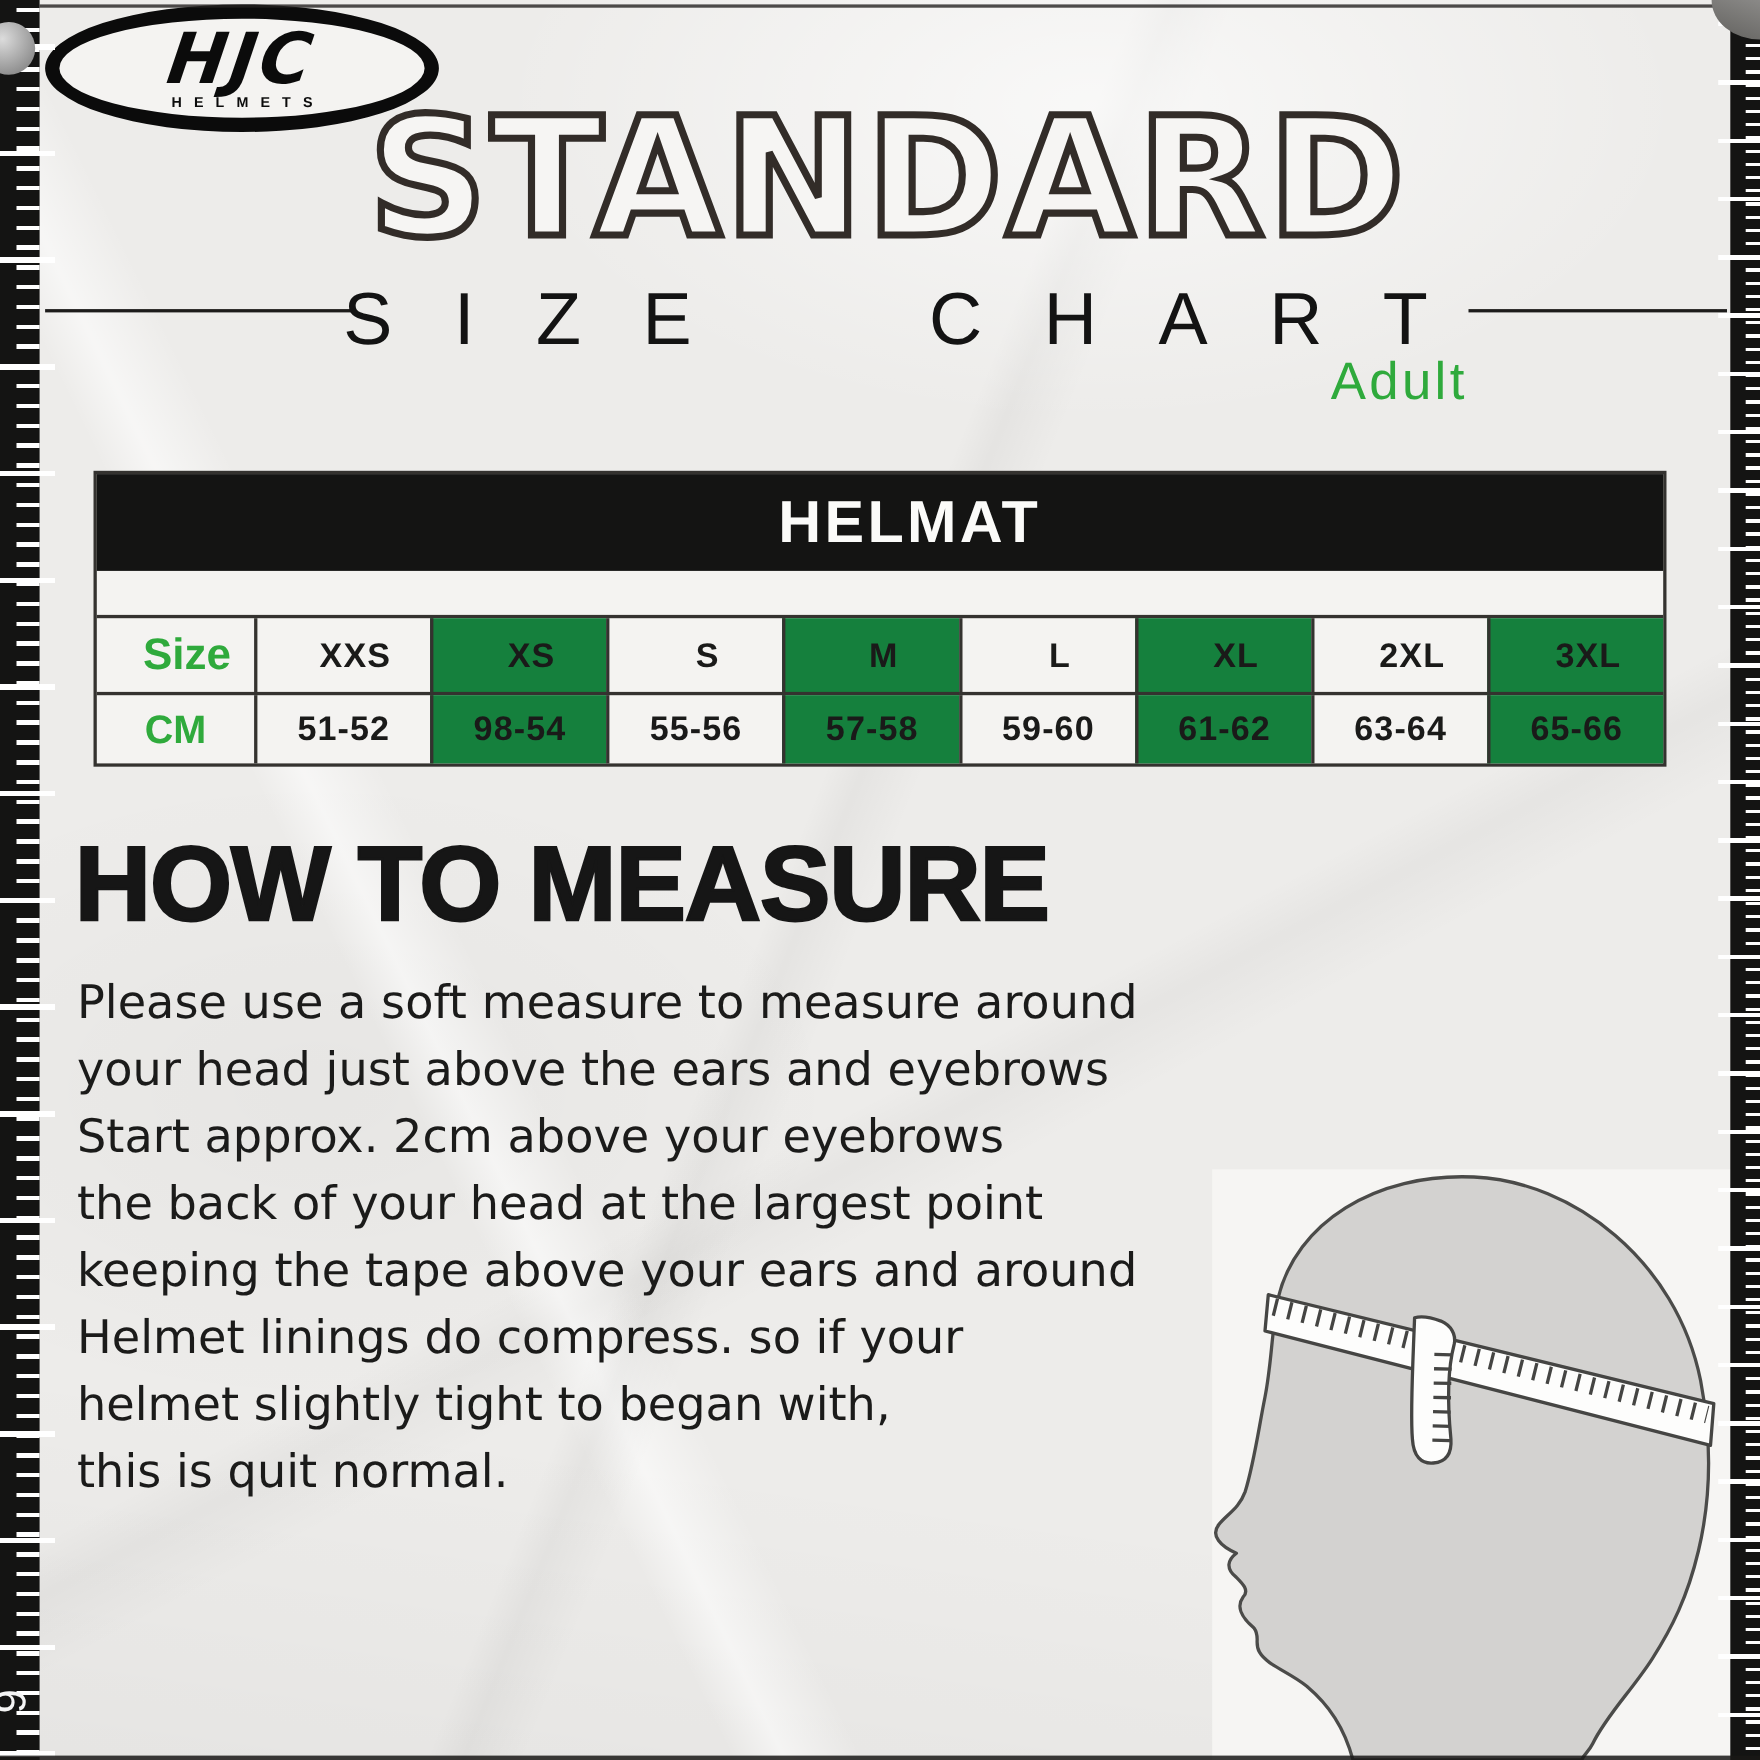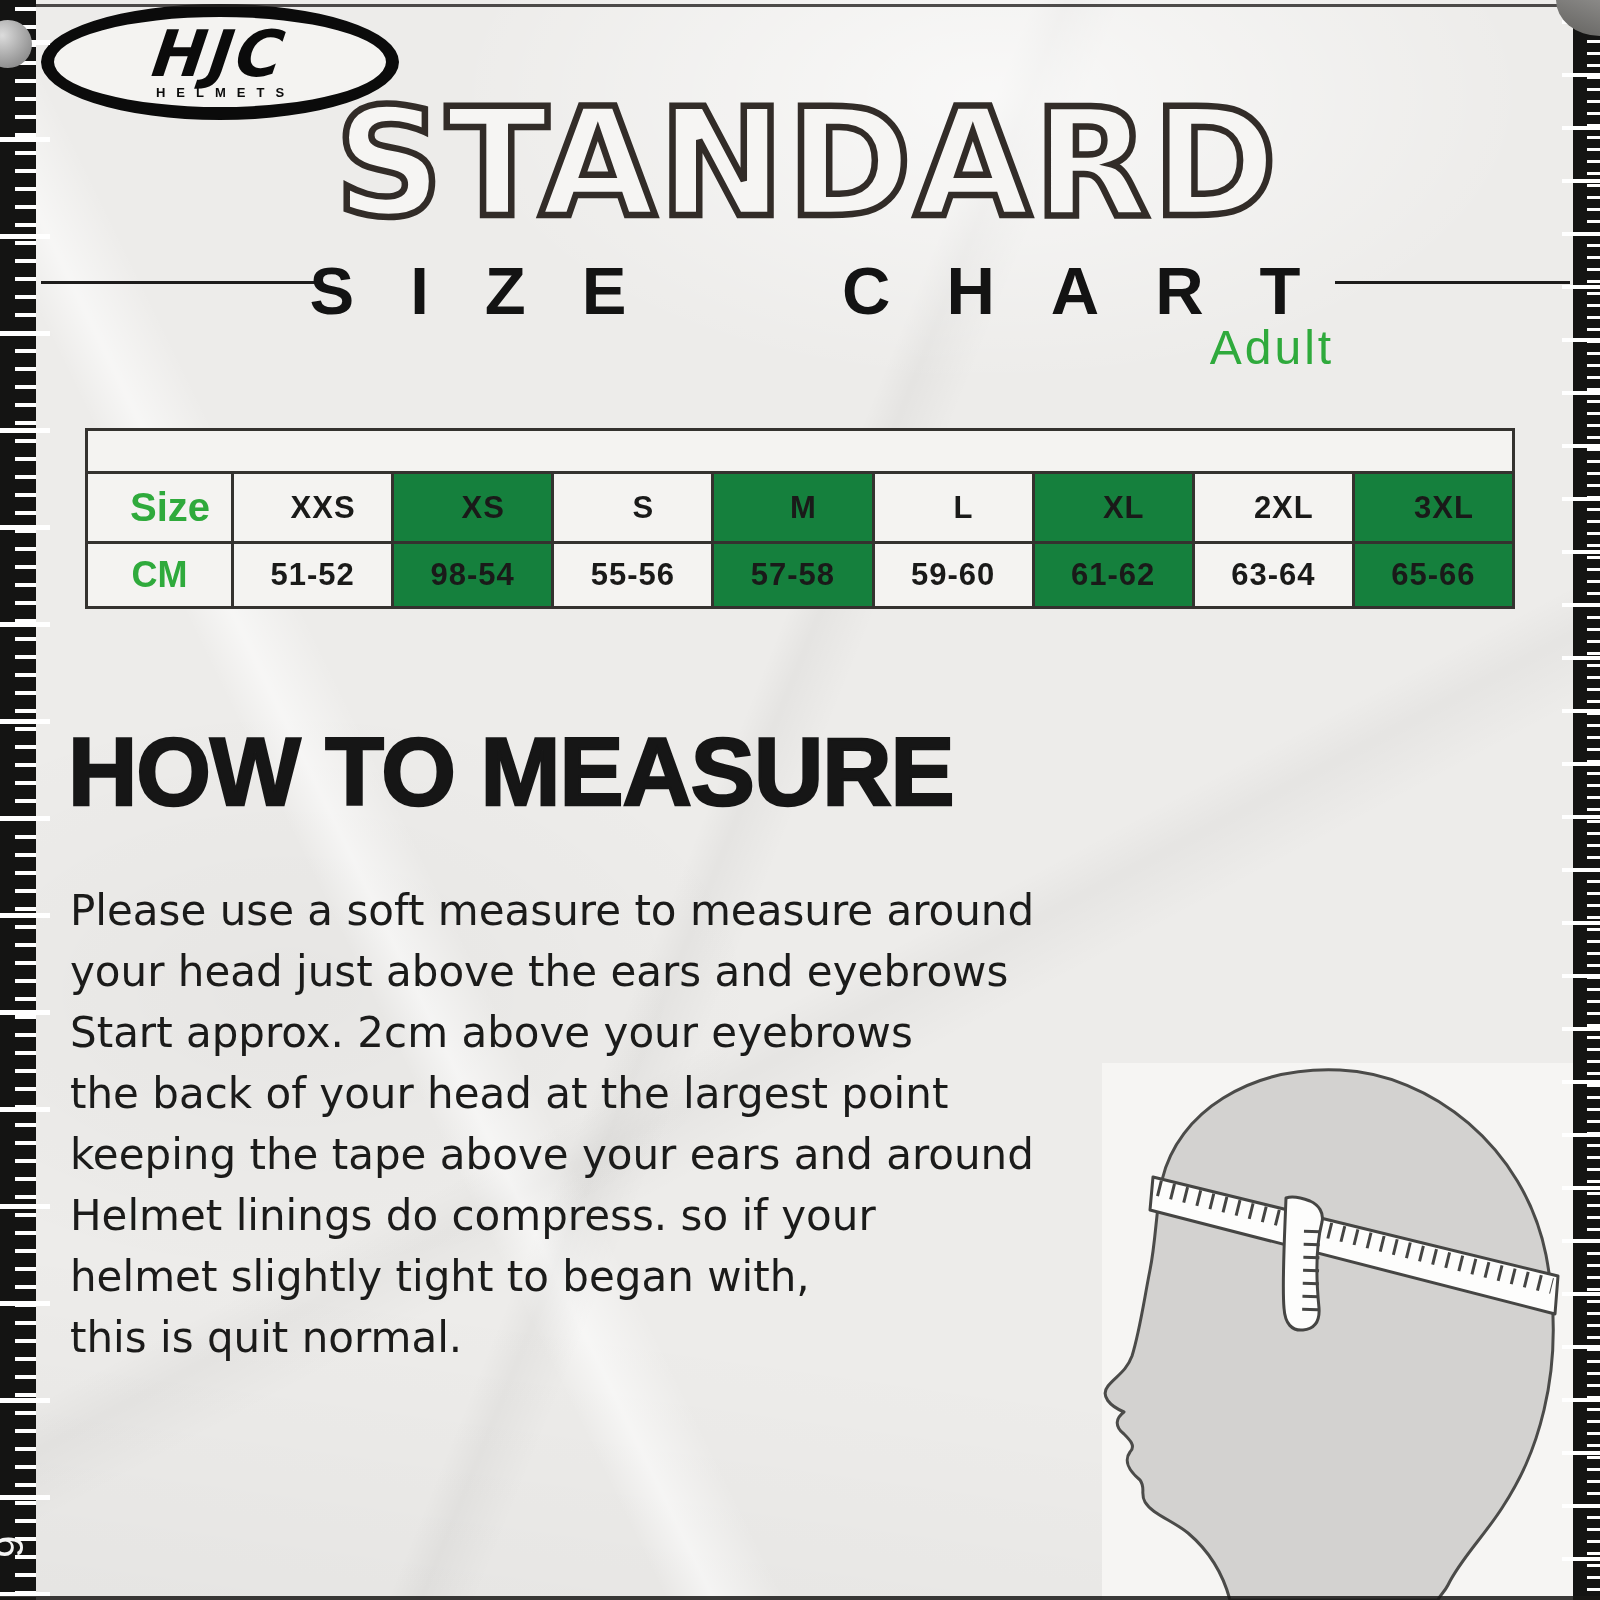--- a/index.html
+++ b/index.html
@@ -38,41 +38,41 @@
     letter-spacing:3px;color:#0b0b0b;transform:skewX(-8deg);}
   .logo-sub{font-size:13px;font-weight:700;letter-spacing:11px;padding-left:11px;color:#0b0b0b;margin-top:1px;}
   
   .title{position:absolute;left:335px;top:76px;width:940px;text-align:center;white-space:nowrap;
     font-family:"DejaVu Sans",sans-serif;font-weight:700;font-size:150px;letter-spacing:3px;
     color:#f6f5f3;-webkit-text-stroke:6.5px #322c28;z-index:3;}
   .rule{position:absolute;height:3px;background:#1d1c1b;z-index:3;}
   .rule-left{left:41px;top:281px;width:280px;}
   .rule-right{left:1335px;top:281px;width:235px;}
   .subtitle{position:absolute;left:308px;top:252px;width:1050px;text-align:center;white-space:nowrap;
-    font-size:67px;font-weight:700;letter-spacing:56px;word-spacing:85px;color:#131313;z-index:3;}
+    font-size:67px;font-weight:400;letter-spacing:56px;word-spacing:85px;color:#131313;z-index:3;}
   .audience{position:absolute;left:1192px;top:320px;width:160px;text-align:center;
     font-size:48px;letter-spacing:3px;color:#2faa3c;z-index:3;}
   
   .size-table{position:absolute;left:85px;top:428px;width:1430px;box-sizing:border-box;
     border:3px solid #34322f;background:#f4f3f1;z-index:3;}
   .table-title{height:88px;background:#141413;color:#fbfbf9;display:flex;align-items:center;justify-content:center;
     font-size:54px;font-weight:800;letter-spacing:3px;padding-left:54px;}
   .table-spacer{height:40px;}
   .table-grid{display:grid;grid-template-columns:143px repeat(8,1fr);grid-template-rows:70px 62px;border-top:3px solid #34322f;}
   .cell{display:flex;align-items:center;justify-content:center;border-left:3px solid #34322f;
     font-weight:700;color:#1a1a19;box-sizing:border-box;}
   .cell.first{border-left:none;}
   .r1{border-bottom:3px solid #34322f;padding-left:21px;}
   .alt{background:#15803d;}
   .lbl{color:#2faa3c;font-size:40px;}
   .lbl.cm{font-size:36px;}
   .sz{font-size:31px;letter-spacing:1px;}
   .val{font-size:31px;letter-spacing:1px;}
   
-  .htm-heading{position:absolute;left:68px;top:717px;margin:0;white-space:nowrap;
+  .htm-heading{position:absolute;left:68px;top:749px;margin:0;white-space:nowrap;
     font-size:96px;font-weight:700;letter-spacing:-1px;color:#161616;-webkit-text-stroke:2.5px #161616;z-index:3;}
   .htm-text{position:absolute;left:70px;top:880px;width:1100px;z-index:3;
     font-family:"DejaVu Sans",sans-serif;font-size:42px;line-height:61px;color:#1b1b1a;}
   
   .head-panel{position:absolute;left:1102px;top:1063px;width:474px;height:537px;background:#f6f5f3;z-index:1;}
   .head-svg{position:absolute;left:1100px;top:1050px;width:480px;height:550px;z-index:2;}
 </style>
 </head>
 <body>
 
@@ -98,20 +98,21 @@
     <div class="logo-sub">HELMETS</div>
   </div>
 
   <div class="title">STANDARD</div>
   <div class="rule rule-left"></div>
   <div class="subtitle">SIZE CHART</div>
   <div class="rule rule-right"></div>
   <div class="audience">Adult</div>
 
   <div class="size-table">
+    <div class="table-title">HELMAT</div>
     <div class="table-spacer"></div>
     <div class="table-grid">
       <div class="cell first r1 lbl">Size</div>
       <div class="cell r1 sz">XXS</div>
       <div class="cell r1 sz alt">XS</div>
       <div class="cell r1 sz">S</div>
       <div class="cell r1 sz alt">M</div>
       <div class="cell r1 sz">L</div>
       <div class="cell r1 sz alt">XL</div>
       <div class="cell r1 sz">2XL</div>

